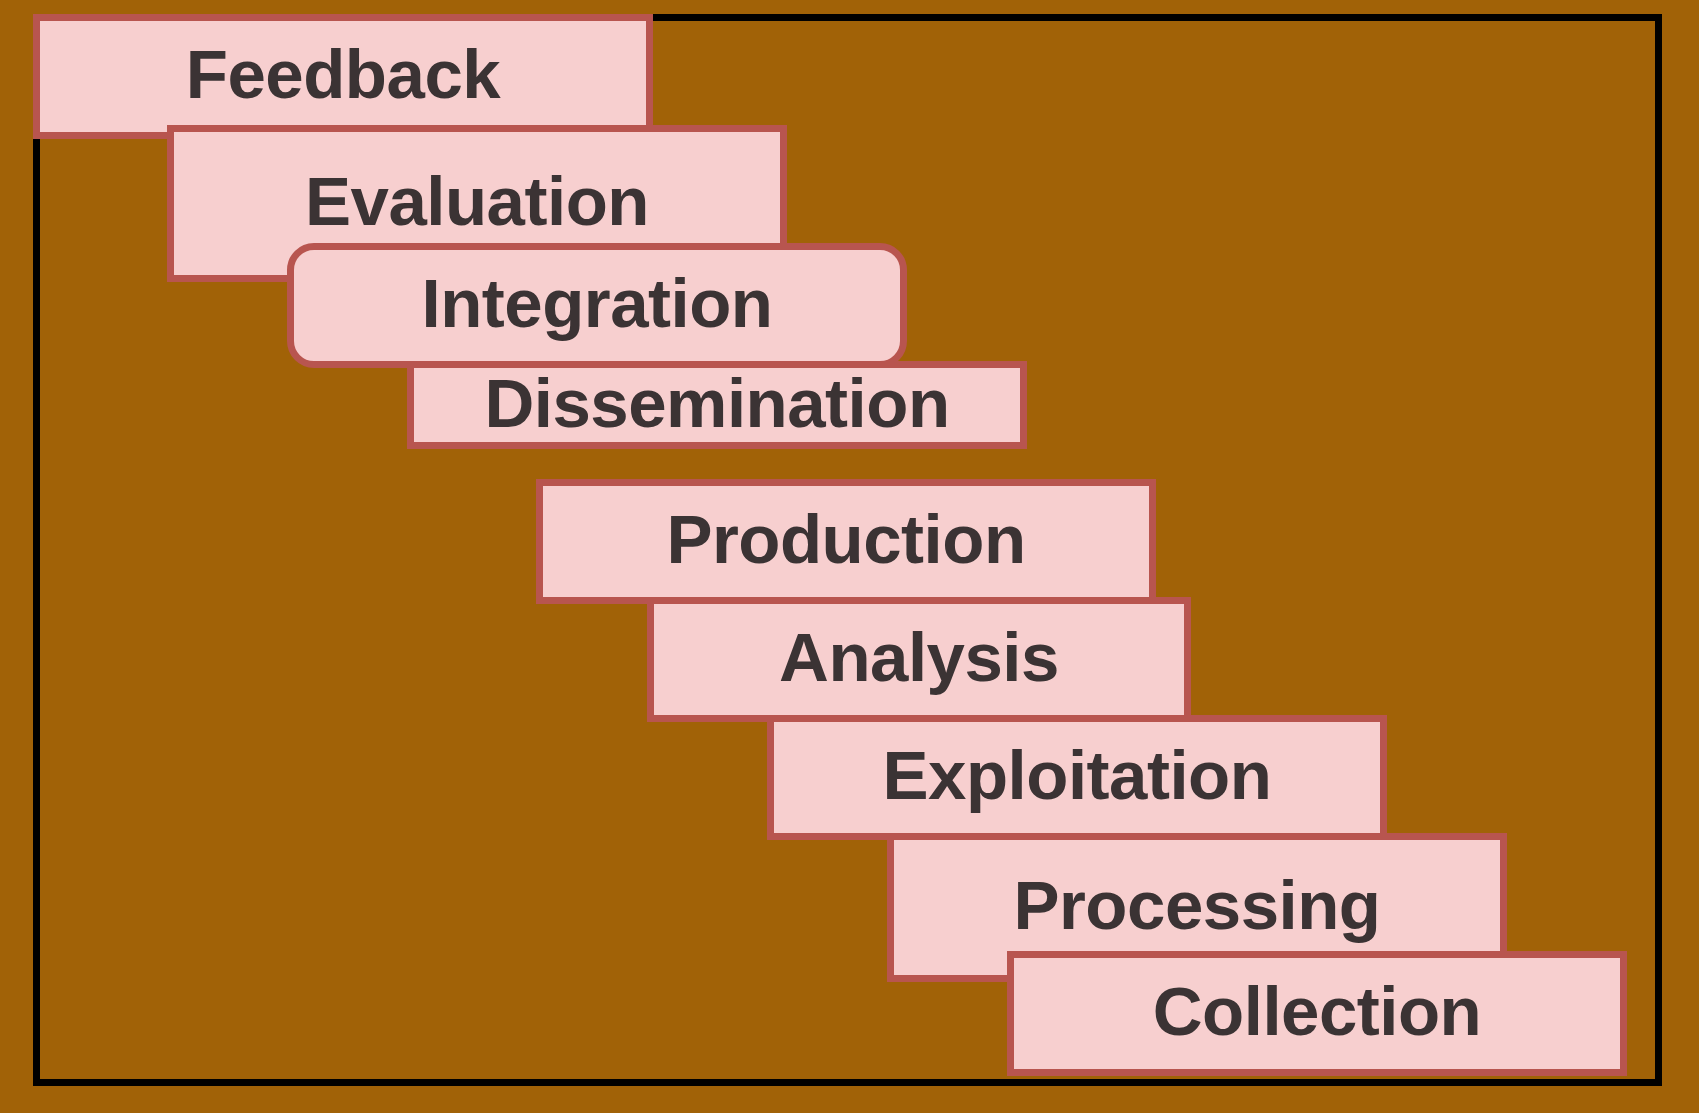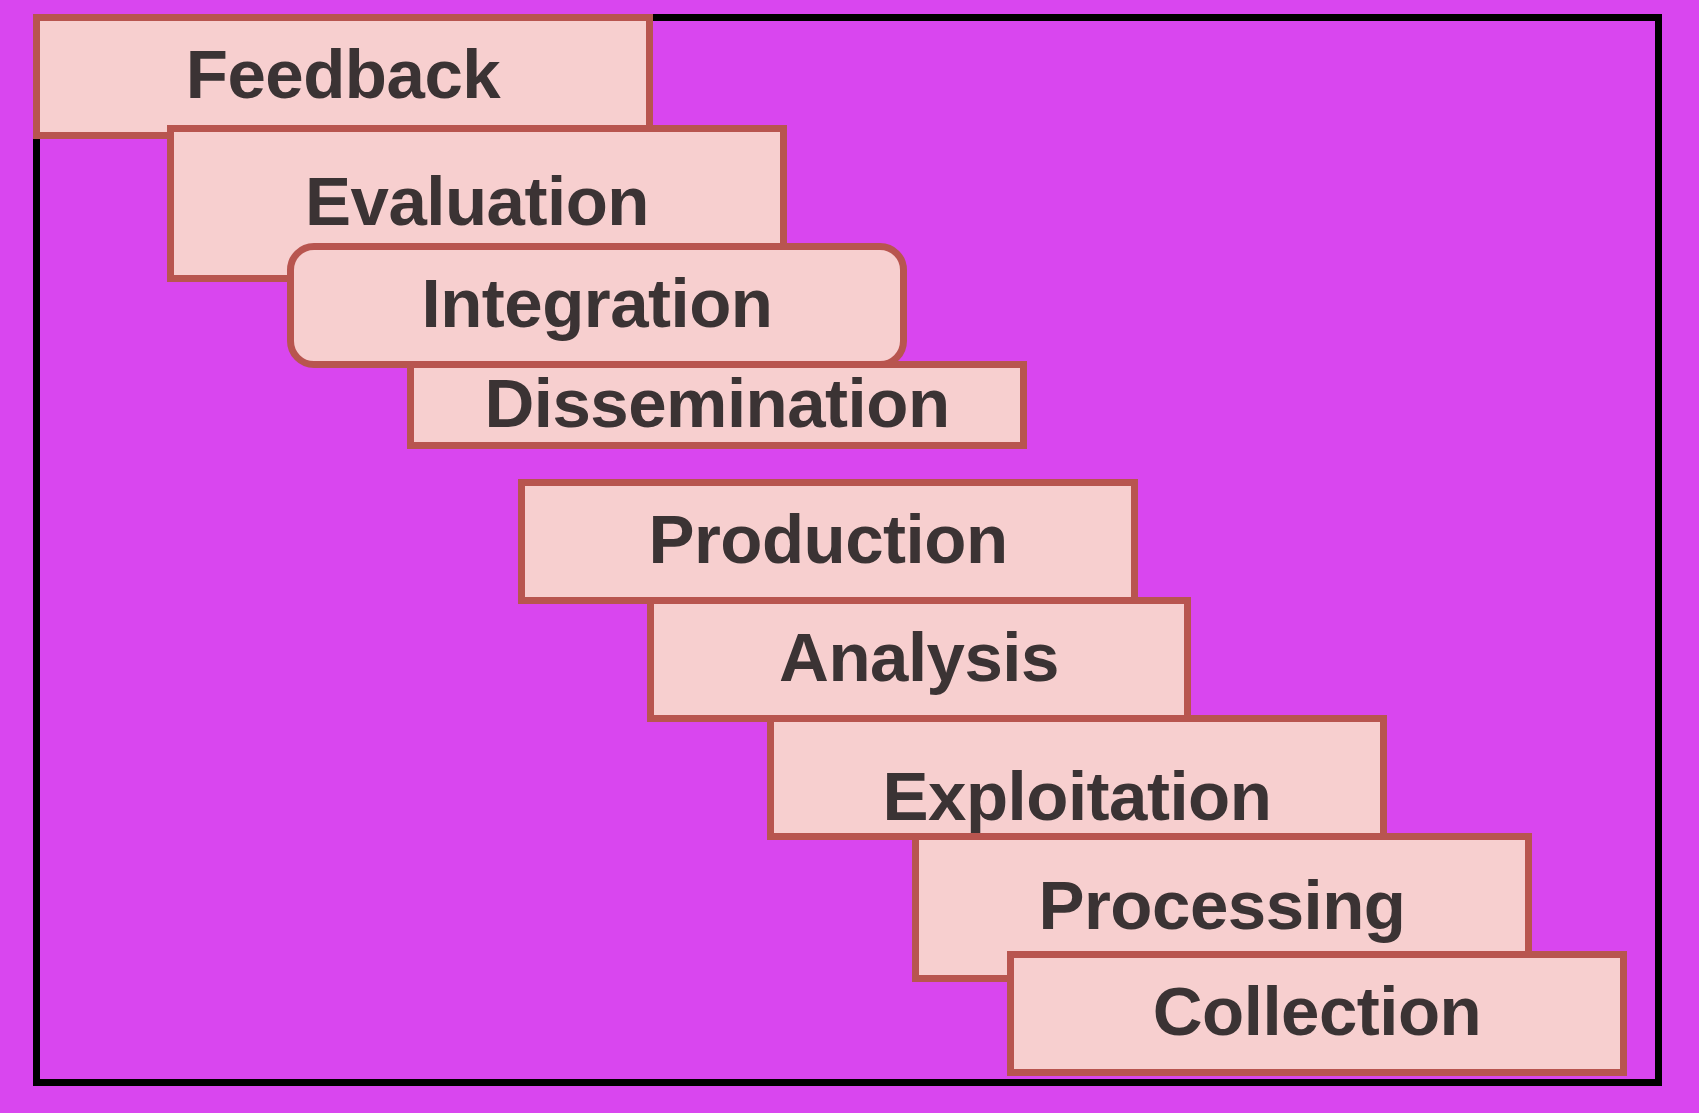--- a/index.html
+++ b/index.html
@@ -7,21 +7,21 @@
     padding: 0;
     background: #ffffff;
   }
   body {
     font-family: "Liberation Sans", sans-serif;
   }
   #canvas {
     position: relative;
     width: 1699px;
     height: 1113px;
-    background: #d946ef;
+    background: #a16207;
     overflow: hidden;
   }
   
   #frame {
     position: absolute;
     left: 33px;
     top: 14px;
     width: 1629px;
     height: 1072px;
     border: 7px solid #000000;
@@ -66,33 +66,33 @@
   </div>
 
   <div class="step" style="left:287px; top:243px; width:620px; height:125px;border-radius:27px;">
     <span class="step-label">Integration</span>
   </div>
 
   <div class="step" style="left:407px; top:361px; width:620px; height:88px;">
     <span class="step-label">Dissemination</span>
   </div>
 
-  <div class="step" style="left:518px; top:479px; width:620px; height:125px;">
+  <div class="step" style="left:536px; top:479px; width:620px; height:125px;">
     <span class="step-label">Production</span>
   </div>
 
   <div class="step" style="left:647px; top:597px; width:544px; height:125px;">
     <span class="step-label">Analysis</span>
   </div>
 
-  <div class="step" style="left:767px; top:715px; width:620px; height:125px;align-items:flex-end;">
+  <div class="step" style="left:767px; top:715px; width:620px; height:125px;">
     <span class="step-label">Exploitation</span>
   </div>
 
-  <div class="step" style="left:912px; top:833px; width:620px; height:149px;">
+  <div class="step" style="left:887px; top:833px; width:620px; height:149px;">
     <span class="step-label">Processing</span>
   </div>
 
   <div class="step" style="left:1007px; top:951px; width:620px; height:125px;">
     <span class="step-label">Collection</span>
   </div>
 
 </div>
 
 </body></html>

